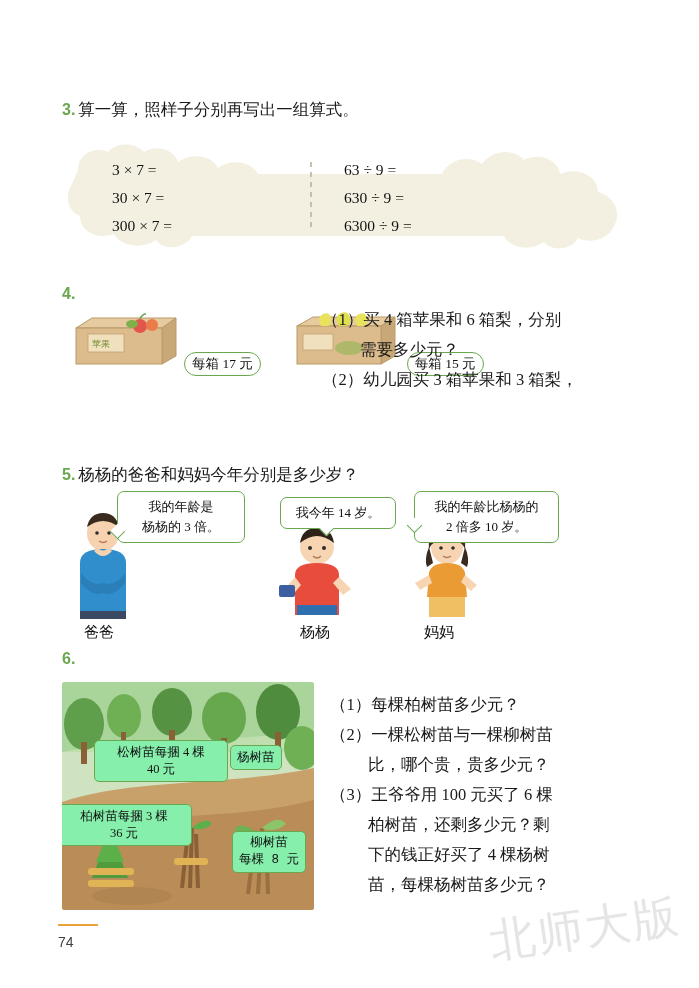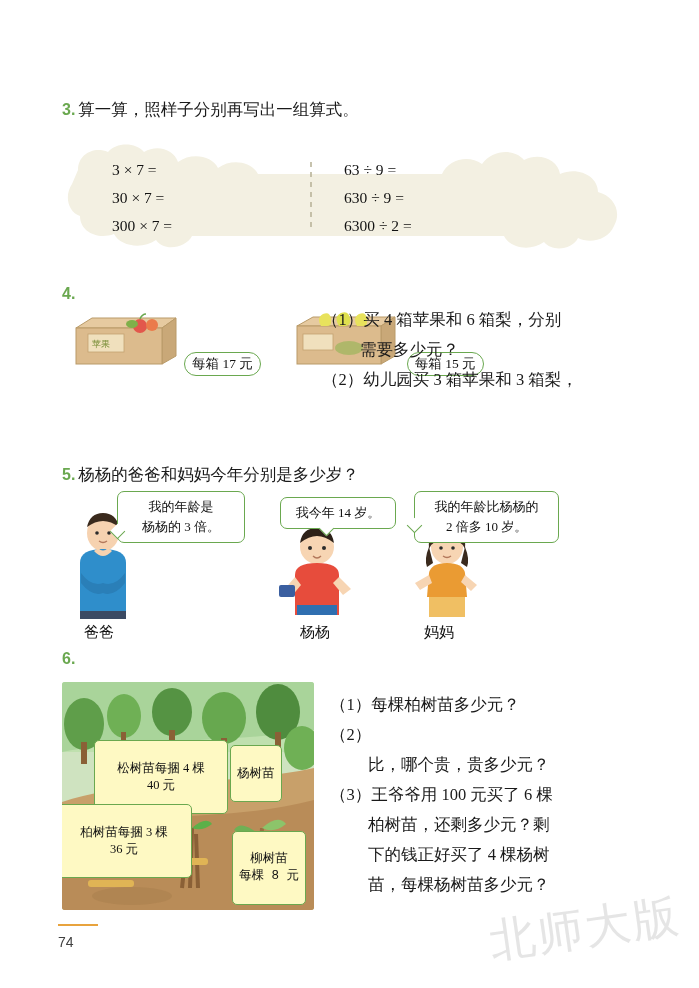--- a/index.html
+++ b/index.html
@@ -131,24 +131,24 @@
     position: absolute;
     left: 62px; top: 682px;
     width: 252px; height: 228px;
     border-radius: 3px;
     overflow: hidden;
   }
   .tag6 {
     position: absolute;
     border: 1.3px solid #6aa84f;
     border-radius: 5px;
-    background: #fef9c3;
+    background: #86efac;
     font-size: 12.5px;
     line-height: 17px;
-    padding: 19px 6px;
+    padding: 3px 6px;
     color: #111;
     text-align: center;
     font-family: "Liberation Serif", serif;
     white-space: nowrap;
   }
   .ex6text { position: absolute; left: 330px; top: 690px; width: 315px; }
   .ex6text .line { display: flex; }
 
   
   .pagenum {
@@ -202,21 +202,21 @@
     </svg>
     <div class="formulas">
       <div class="fcol left">
         <div>3 × 7 =</div>
         <div>30 × 7 =</div>
         <div>300 × 7 =</div>
       </div>
       <div class="fcol right">
         <div>63 ÷ 9 =</div>
         <div>630 ÷ 9 =</div>
-        <div>6300 ÷ 2 =</div>
+        <div>6300 ÷ 9 =</div>
       </div>
     </div>
   </div>
 
   <div class="ex4">
     <span class="num">4.</span>
   </div>
 
   <div class="boxes">
     
@@ -396,20 +396,21 @@
     </div>
   </div>
 
   <div class="ex6text">
     <div class="line">
       <span class="qtext lbl">（1）</span>
       <span class="qtext">每棵柏树苗多少元？</span>
     </div>
     <div class="line">
       <span class="qtext lbl">（2）</span>
+      <span class="qtext">一棵松树苗与一棵柳树苗</span>
     </div>
     <div class="qtext indent">比，哪个贵，贵多少元？</div>
     <div class="line">
       <span class="qtext lbl">（3）</span>
       <span class="qtext">王爷爷用 100 元买了 6 棵</span>
     </div>
     <div class="qtext indent">柏树苗，还剩多少元？剩</div>
     <div class="qtext indent">下的钱正好买了 4 棵杨树</div>
     <div class="qtext indent">苗，每棵杨树苗多少元？</div>
   </div>

